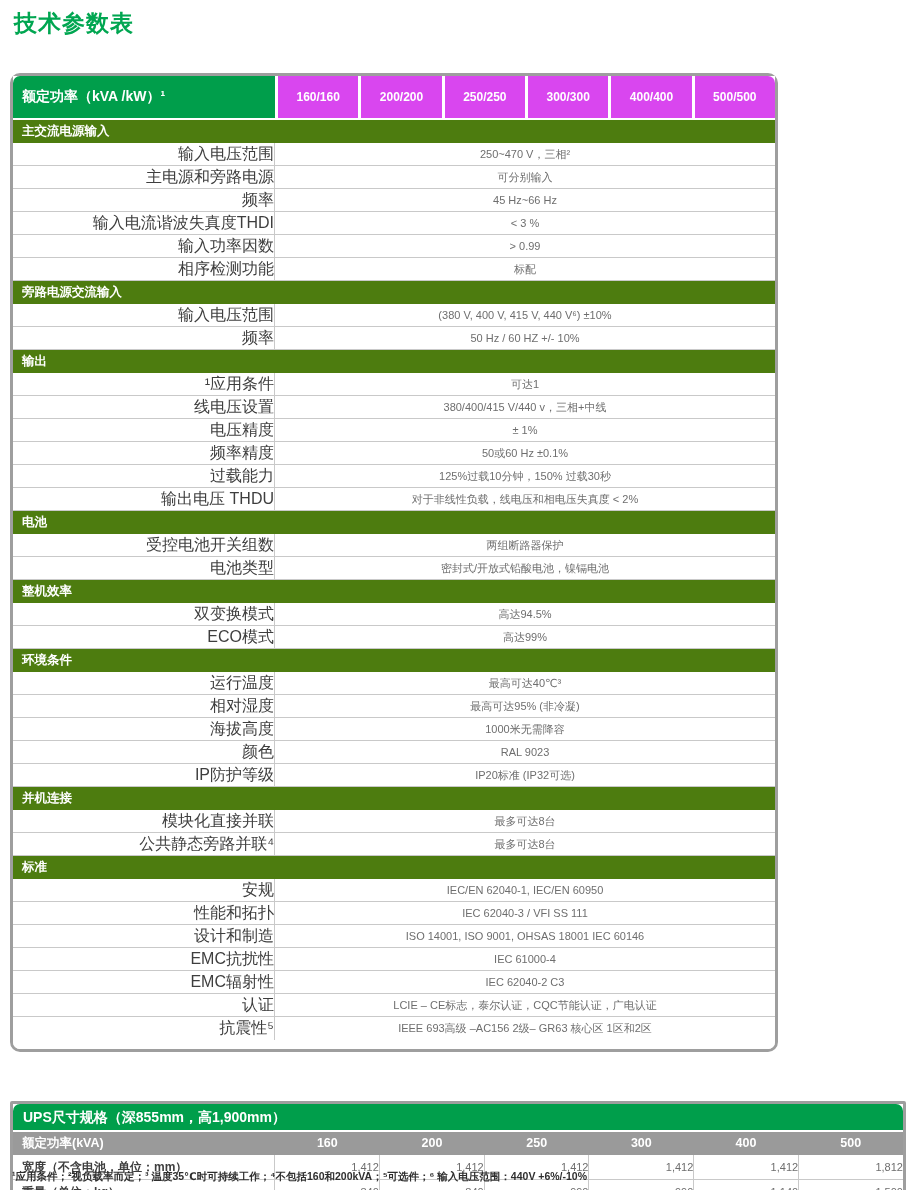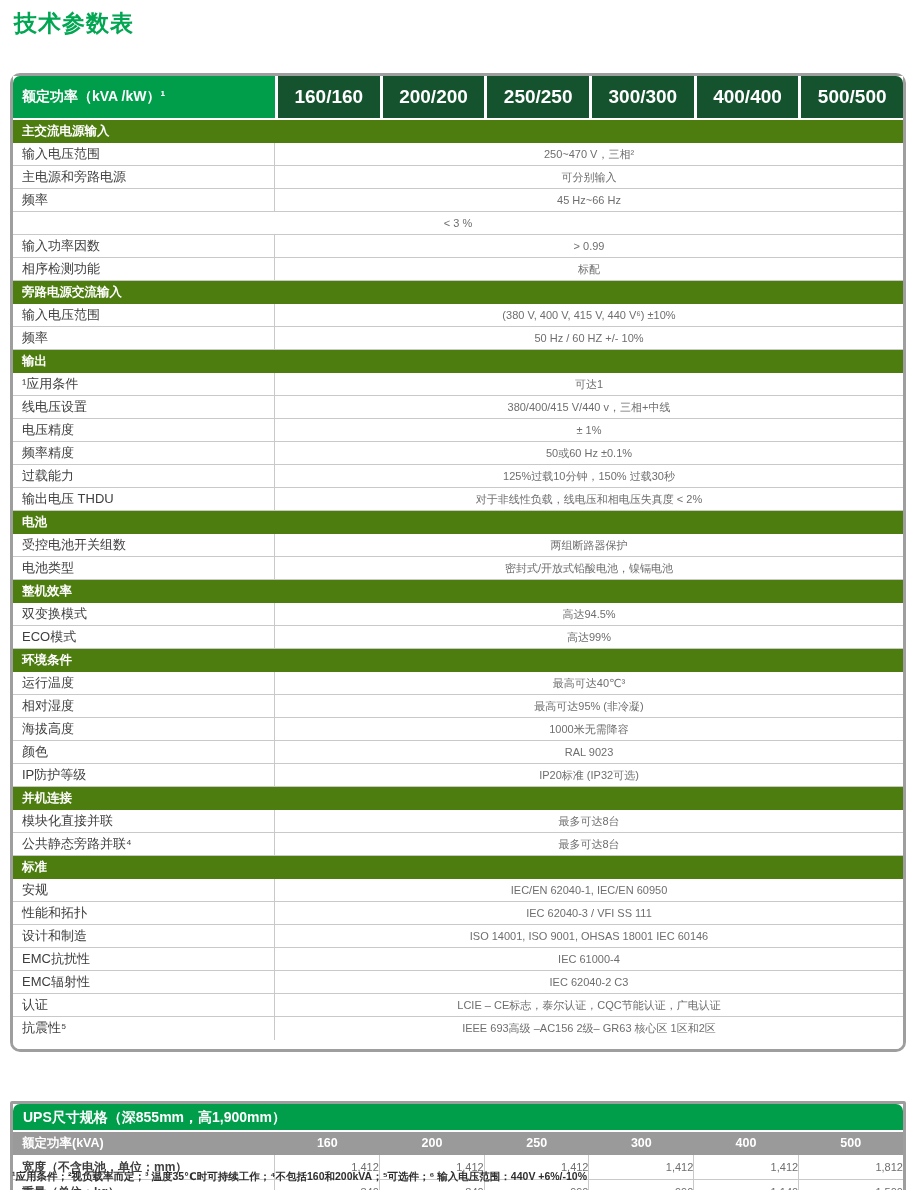--- a/index.html
+++ b/index.html
@@ -7,43 +7,43 @@
     font-family: "Liberation Sans", "DejaVu Sans", sans-serif; }
   body { position: relative; overflow: hidden; }
 
   .page-title {
     position: absolute; left: 14px; top: 8px;
     font-size: 23px; font-weight: bold; color: #00A651; letter-spacing: 1px;
   }
 
   
   .tbl1 {
-    position: absolute; left: 10px; top: 73px; width: 896px;
+    position: absolute; left: 10px; top: 73px; width: 768px;
     border: 3px solid #9E9E9E; border-radius: 10px; background: #fff;
   }
   .spec-head { display: flex; gap: 3px; height: 42px; background: #fff; margin-bottom: 2px; }
   .spec-head .hlabel {
     width: 262px; flex: 0 0 262px; background: #009E4B; color: #fff;
     font-size: 14px; font-weight: bold; display: flex; align-items: center;
     padding-left: 9px; border-top-left-radius: 7px; white-space: nowrap;
   }
   .spec-head .hcol {
-    flex: 1; background: #14532d; color: #fff; font-size: 19px; font-weight: bold;
+    flex: 1; background: #d946ef; color: #fff; font-size: 12px; font-weight: bold;
     display: flex; align-items: center; justify-content: center;
   }
   .spec-head .hcol.last { border-top-right-radius: 7px; }
 
   .section-bar {
     height: 23px; line-height: 23px; background: #4d7c0f; color: #fff;
     font-size: 12.5px; font-weight: bold; padding-left: 9px; white-space: nowrap;
   }
   .spec-row { display: flex; height: 23px; border-bottom: 1px solid #C9C9C9; background: #fff; }
   .spec-row .rlabel {
     width: 262px; flex: 0 0 262px; border-right: 1px solid #C9C9C9;
-    font-size: 13px; color: #3E3E3E; line-height: 22px; padding-left: 9px; white-space: nowrap;
+    font-size: 16px; color: #3E3E3E; line-height: 22px; padding-left: 9px; white-space: nowrap; text-align: right;
   }
   .spec-row .rvalue {
     flex: 1; text-align: center; font-size: 11px; color: #6E6E6E; line-height: 22px;
     white-space: nowrap; overflow: hidden;
   }
   #spec-body .spec-row:last-child { border-bottom: none; }
   .bottom-pad { height: 9px; background: #fff; border-bottom-left-radius: 7px; border-bottom-right-radius: 7px; }
 
   
   .tbl2 {
@@ -101,20 +101,21 @@
   </div>
       <div class="spec-row">
     <div class="rlabel">主电源和旁路电源</div>
     <div class="rvalue">可分别输入</div>
   </div>
       <div class="spec-row">
     <div class="rlabel">频率</div>
     <div class="rvalue">45 Hz~66 Hz</div>
   </div>
       <div class="spec-row">
+    <div class="rlabel">输入电流谐波失真度THDI</div>
     <div class="rvalue">&lt; 3 %</div>
   </div>
       <div class="spec-row">
     <div class="rlabel">输入功率因数</div>
     <div class="rvalue">&gt; 0.99</div>
   </div>
       <div class="spec-row">
     <div class="rlabel">相序检测功能</div>
     <div class="rvalue">标配</div>
   </div>

